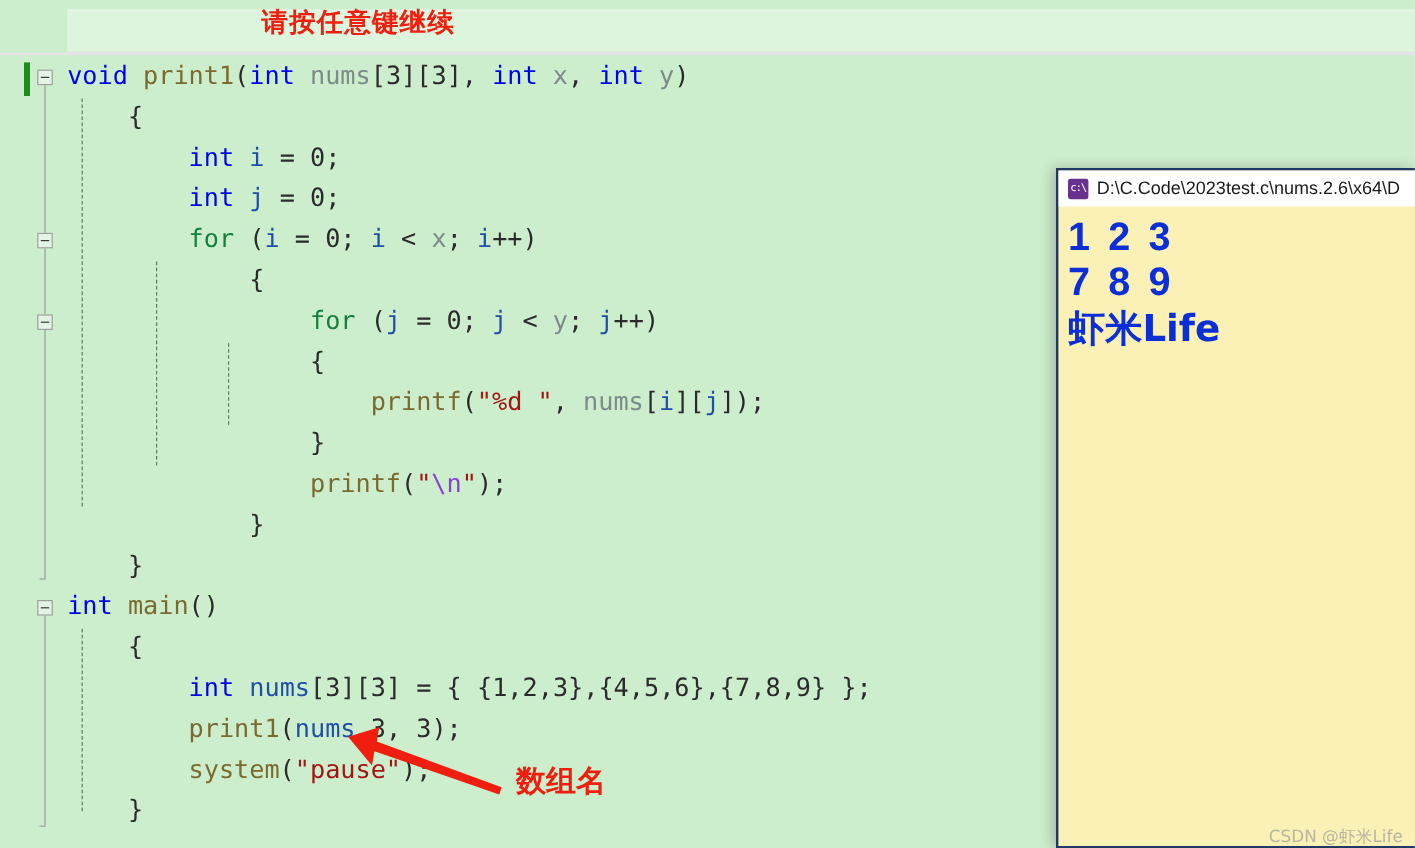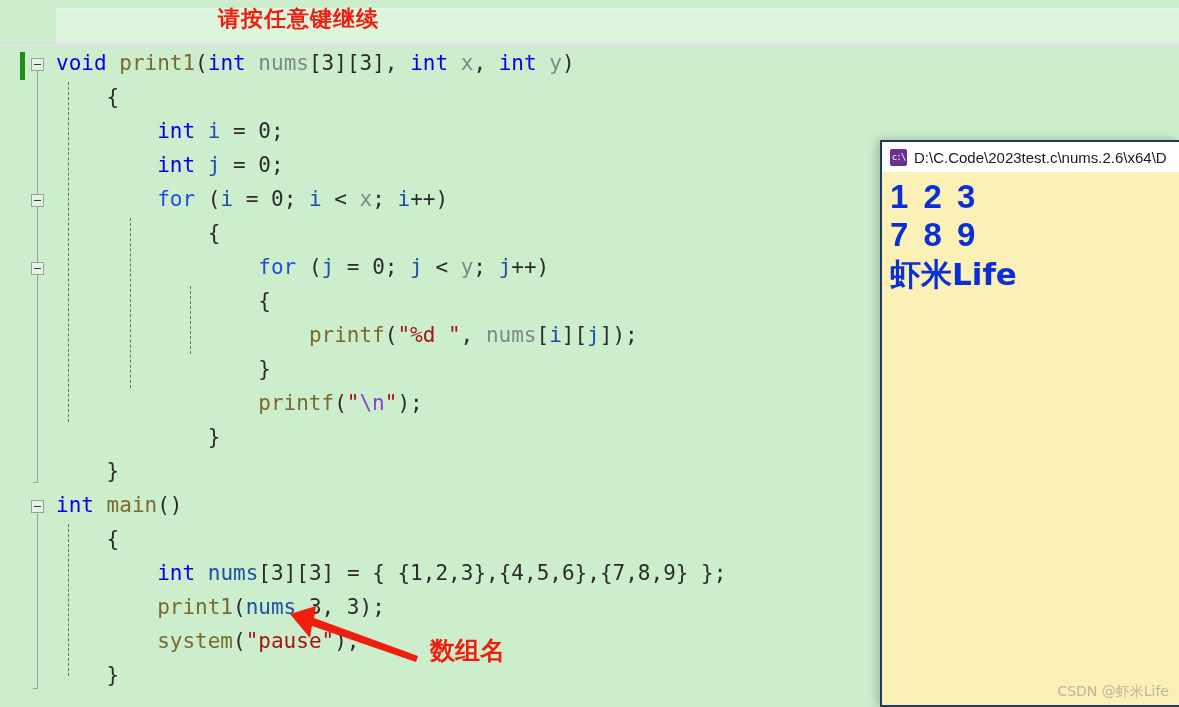--- a/index.html
+++ b/index.html
@@ -118,21 +118,21 @@
     font-size: 21px;
     line-height: 34px;
     white-space: pre;
     color: #2b2b2b;
   }
   .line {
     height: 34px;
     white-space: pre;
   }
   .kw   { color: #0000f0; }       
-  .ctrl { color: #1d4ed8; }       
+  .ctrl { color: #15803d; }       
   .fn   { color: #7a6a30; }       
   .id   { color: #7c8a8a; }       
   .var  { color: #1f4fa8; }       
   .str  { color: #a31515; }       
   .esc  { color: #8a3fd6; }       
   .pun  { color: #2b2b2b; }       
   .num  { color: #2b2b2b; }
 
   
   .guide {
@@ -221,21 +221,21 @@
     font-family: "DejaVu Sans", sans-serif;
     font-size: 31px;
     letter-spacing: 0px;
     line-height: 40px;
   }
 
   
   #watermark {
     position: absolute;
     right: 10px;
-    bottom: 6px;
+    bottom: 0;
     font-family: "DejaVu Sans", sans-serif;
     font-size: 14px;
     color: #b9b6a0;
     white-space: nowrap;
     z-index: 50;
   }
 </style>
 </head>
 <body>
 

